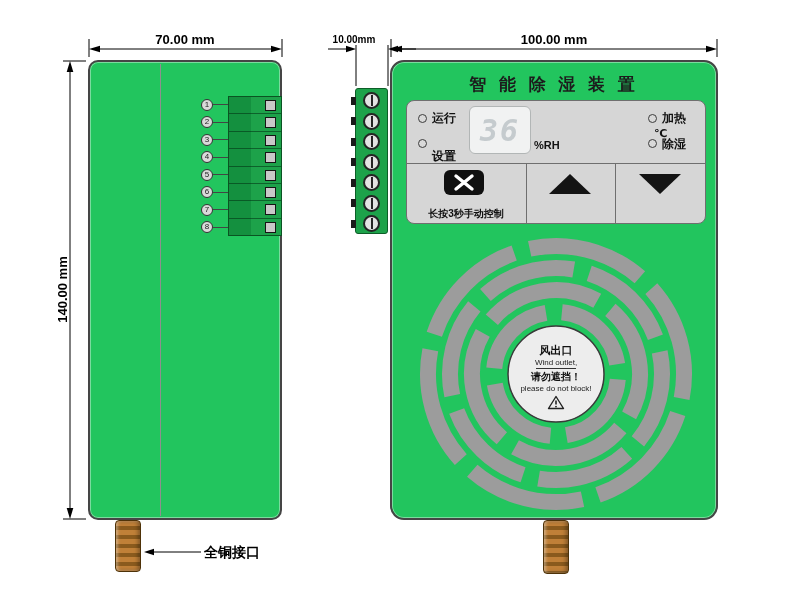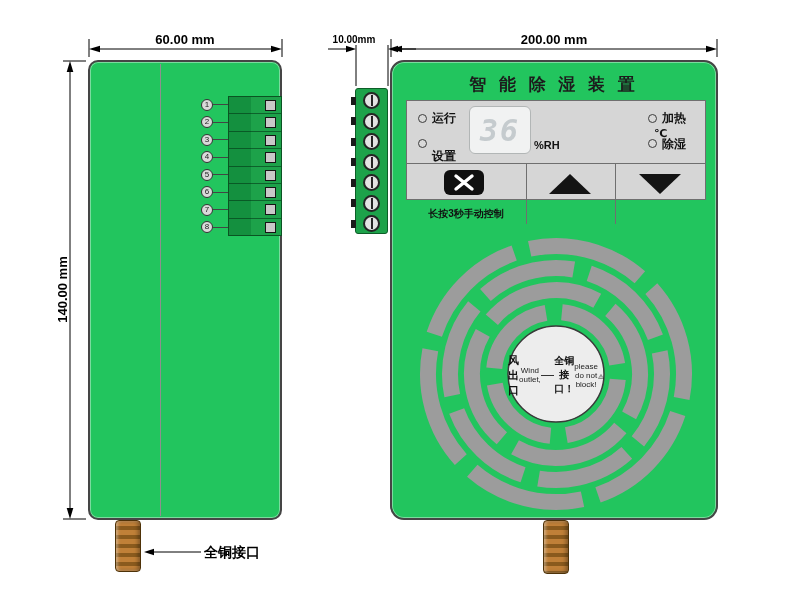--- a/index.html
+++ b/index.html
@@ -40,41 +40,41 @@
            background:#1da24a; border:1px solid #0d5e28; border-radius:3px; }
   .screw { position:absolute; left:7px; width:17px; height:17px; border-radius:50%;
            background:#e3e3e3; border:2px solid #242424; }
   .screw::after { content:""; position:absolute; left:50%; top:1px; bottom:1px; width:2px; margin-left:-1px; background:#242424; }
   .strip-tab { position:absolute; left:-5px; width:5px; height:8px; background:#1a1a1a; }
 
   
   .front-body { left:390px; top:60px; width:328px; height:460px; border-radius:14px; }
   .front-title { position:absolute; left:0; top:11px; width:100%; text-align:center;
                  font-size:17px; font-weight:bold; letter-spacing:4px; color:#1c1c1c; }
-  .panel { position:absolute; left:14px; top:38px; width:300px; height:100px;
-           border:1px solid #6f6f6f; border-radius:0; background:#d6d6d6; }
+  .panel { position:absolute; left:14px; top:38px; width:300px; height:124px;
+           border:1px solid #6f6f6f; border-radius:8px; background:#d6d6d6; }
   .ind-circle { position:absolute; width:9px; height:9px; border-radius:50%; border:1px solid #3c3c3c; background:#d9d9d9; }
   .ind-label { position:absolute; font-size:12px; font-weight:600; color:#111; white-space:nowrap; }
   .seg-display { position:absolute; top:5px; width:62px; height:48px; background:#f1f2f2;
                  border:1px solid #b2b6b6; border-radius:6px; display:flex; align-items:center; justify-content:center; }
   .seg-digits { font-family:"DejaVu Sans Mono",monospace; font-weight:bold; font-style:italic;
                 font-size:30px; letter-spacing:2px; color:#c5cbce; }
   .unit-label { position:absolute; font-size:11px; font-weight:bold; color:#111; white-space:nowrap; }
   .panel-hdiv { position:absolute; left:0; right:0; top:62px; height:1px; background:#6f6f6f; }
   .panel-vdiv { position:absolute; top:63px; width:1px; height:60px; background:#6f6f6f; }
   .wrench-btn { position:absolute; left:37px; top:69px; width:40px; height:25px; background:#101010; border-radius:6px; }
   .hint { position:absolute; left:1px; top:106px; width:116px; text-align:center; font-size:10px; font-weight:bold; color:#111; white-space:nowrap; }
   .tri-up { position:absolute; left:142px; top:73px; width:0; height:0;
             border-left:21px solid transparent; border-right:21px solid transparent; border-bottom:20px solid #141414; }
   .tri-down { position:absolute; left:232px; top:73px; width:0; height:0;
               border-left:21px solid transparent; border-right:21px solid transparent; border-top:20px solid #141414; }
 
   .fan-svg { position:absolute; left:8px; top:164px; }
   .fan-label { position:absolute; left:116px; top:278px; width:96px; height:70px; z-index:12;
-               display:flex; flex-direction:row; align-items:center; justify-content:center; text-align:center; }
+               display:flex; flex-direction:column; align-items:center; justify-content:flex-end; text-align:center; }
   .fan-cn1 { font-size:11px; font-weight:bold; color:#111; }
   .fan-div { width:40px; height:1px; background:#333; margin:1px 0; }
   .fan-en1 { font-size:8px; color:#222; }
   .fan-cn2 { font-size:10px; font-weight:bold; color:#111; }
   .fan-en2 { font-size:8px; color:#222; }
 </style>
 </head>
 <body>
 
 <div class="canvas">
@@ -102,23 +102,23 @@
       <polygon points="391,49 402,45.7 402,52.3"></polygon>
       <polygon points="717,49 706,45.7 706,52.3"></polygon>
       <polygon points="356,49 346,45.7 346,52.3"></polygon>
       <polygon points="388,49 398,45.7 398,52.3"></polygon>
       <polygon points="70,61 66.7,72 73.3,72"></polygon>
       <polygon points="70,519 66.7,508 73.3,508"></polygon>
       <polygon points="144,552 154,548.7 154,555.3"></polygon>
     </g>
   </svg>
 
-  <div class="dim-label" style="left:135px;top:32px;width:100px;">60.00 mm</div>
+  <div class="dim-label" style="left:135px;top:32px;width:100px;">70.00 mm</div>
   <div class="dim-label small" style="left:312px;top:34px;width:84px;">10.00mm</div>
-  <div class="dim-label" style="left:504px;top:32px;width:100px;">200.00 mm</div>
+  <div class="dim-label" style="left:504px;top:32px;width:100px;">100.00 mm</div>
   <div class="dim-label vert" style="left:7px;top:282px;width:110px;">140.00 mm</div>
 
   <div class="device-body side-body">
     <div class="side-divider"></div>
 
     <div class="t-block">
       <div class="t-row">
           <span class="t-screw"></span>
         </div>
       <div class="t-row">
@@ -226,21 +226,21 @@
         <circle cx="156" cy="148" r="84" stroke-dasharray="115.9 16" transform="rotate(40 156 148)"></circle>
         <circle cx="156" cy="148" r="62" stroke-dasharray="81.4 16" transform="rotate(5 156 148)"></circle>
       </g>
       <circle cx="156" cy="148" r="48" fill="#ededed" stroke="#3a3a3a" stroke-width="1.5"></circle>
     </svg>
 
     <div class="fan-label">
       <div class="fan-cn1">风出口</div>
       <div class="fan-en1">Wind outlet,</div>
       <div class="fan-div"></div>
-      <div class="fan-cn2">全铜接口！</div>
+      <div class="fan-cn2">请勿遮挡！</div>
       <div class="fan-en2">please do not block!</div>
       <svg width="18" height="15" viewBox="0 0 18 15" style="margin-top:2px">
         <polygon points="9,1.5 16.5,13.5 1.5,13.5" fill="none" stroke="#222" stroke-width="1.4" stroke-linejoin="round"></polygon>
         <line x1="9" y1="5.5" x2="9" y2="9.5" stroke="#222" stroke-width="1.6"></line>
         <circle cx="9" cy="11.6" r="0.9" fill="#222"></circle>
       </svg>
     </div>
   </div>
 
   <div class="copper front"></div>

